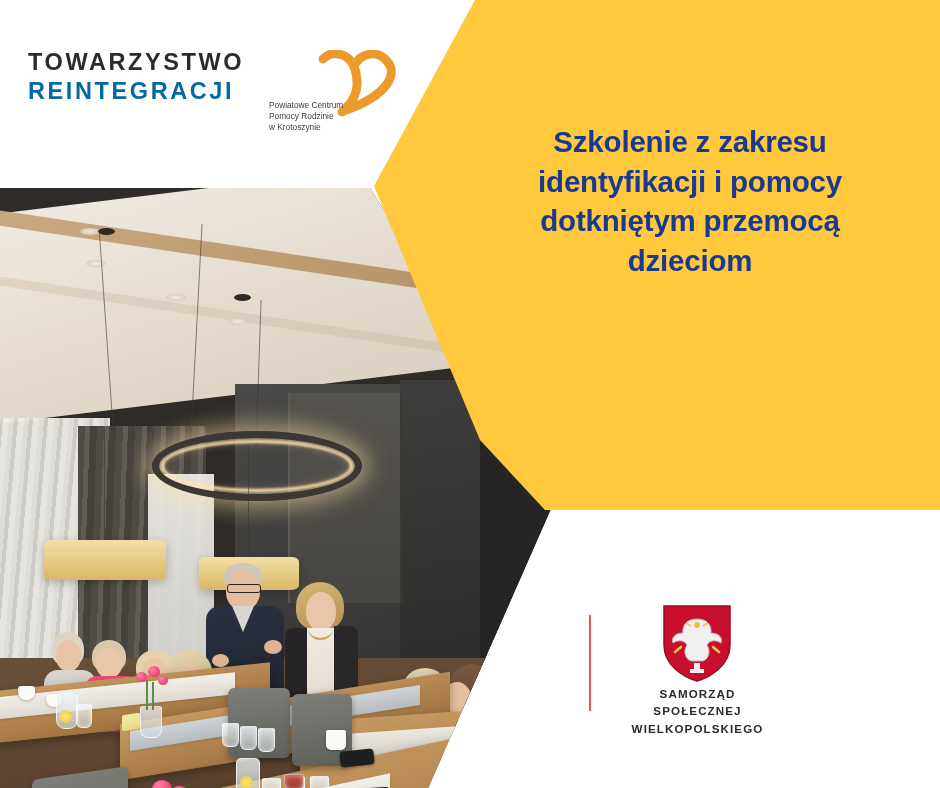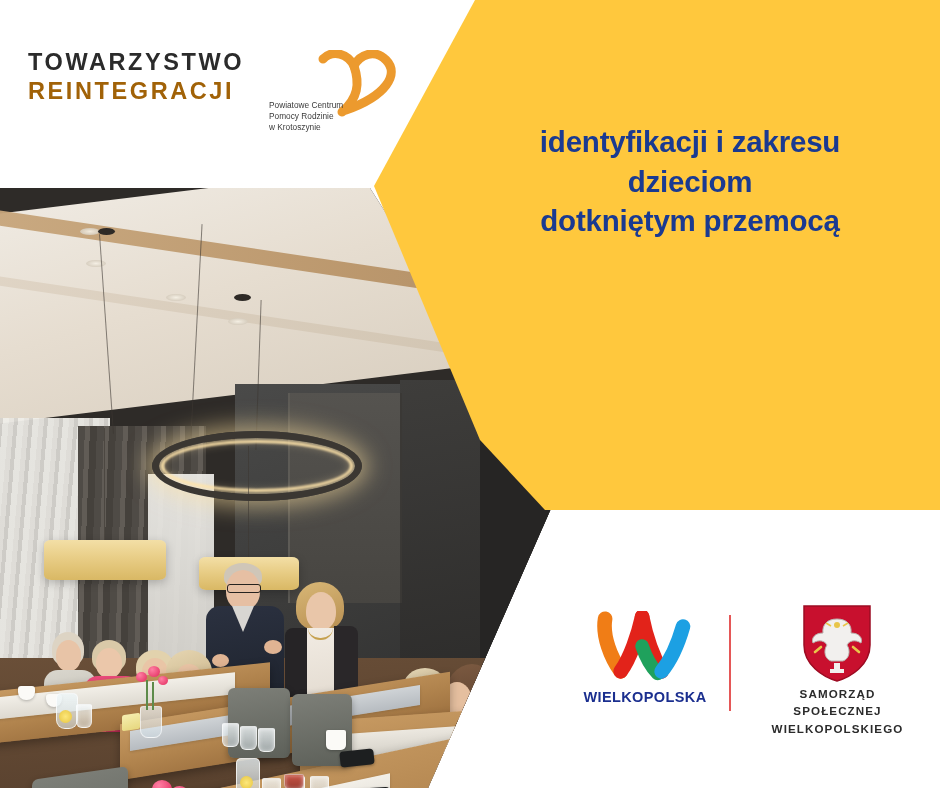--- a/index.html
+++ b/index.html
@@ -216,21 +216,21 @@
   .cup{position:absolute;border-radius:3px 3px 8px 8px;background:#fbfaf7;
     box-shadow:0 1px 3px rgba(0,0,0,.25);}
 
   
   .trs-logo{position:absolute;left:28px;top:48px;z-index:6;}
   .trs-line{
     font-weight:bold;font-size:23.5px;letter-spacing:2.6px;
     line-height:1.22;white-space:nowrap;
   }
   .trs-1{color:#2b2b2b;}
-  .trs-2{color:#a16207;}
+  .trs-2{color:#0369a1;}
   .trs-3{color:#2b2b2b;}
 
   .pcpr-logo{position:absolute;left:268px;top:50px;width:130px;height:96px;z-index:6;}
   .pcpr-word{
     position:absolute;left:0;top:4px;
     font-weight:bold;font-size:42px;letter-spacing:-1.5px;
     color:#2b2769;line-height:1;
   }
   .pcpr-sub{
     position:absolute;left:1px;top:50px;
@@ -415,52 +415,43 @@
       <div class="phone" style="left:350px;top:600px;width:40px;height:18px;transform:rotate(-4deg);"></div>
 
       <div class="napkin" style="left:122px;top:526px;width:18px;height:16px;transform:skewY(-8deg);"></div>
 
     </div>
   </div>
 
   <div class="yellow-panel"></div>
 
   <div class="title-block">
-    <span class="title-line">identyfikacji i zakresu</span>
+    <span class="title-line">Szkolenie z zakresu</span>
+    <span class="title-line">identyfikacji i pomocy</span>
+    <span class="title-line">dotkniętym przemocą</span>
     <span class="title-line">dzieciom</span>
-    <span class="title-line">dotkniętym przemocą</span>
   </div>
 
   <div class="trs-logo">
     <div class="trs-line trs-1">TOWARZYSTWO</div>
     <div class="trs-line trs-2">REINTEGRACJI</div>
   </div>
 
   <div class="pcpr-logo">
     <svg viewBox="0 0 130 96" width="130" height="96" style="position:absolute;left:0;top:0;">
       <path d="M78 60 C 118 46, 132 24, 118 10 C 107 -1, 92 4, 86 16 C 80 4, 65 -1, 55 9" fill="none" stroke="#EC9A2E" stroke-width="9" stroke-linecap="round"></path>
       <path d="M86 16 C 92 34, 90 48, 74 62" fill="none" stroke="#EC9A2E" stroke-width="9" stroke-linecap="round"></path>
     </svg>
     <div class="pcpr-sub">Powiatowe Centrum
 Pomocy Rodzinie
 w Krotoszynie</div>
   </div>
 
   <div class="bottom-logos">
 
-    <div class="wlk">
-      <svg class="wlk-mark" viewBox="0 0 100 76">
-        <path d="M8 8 C 5 26, 14 48, 24 62" stroke="#F07D16" stroke-width="15" stroke-linecap="round" fill="none"></path>
-        <path d="M24 62 C 34 48, 42 24, 46 6" stroke="#E2231A" stroke-width="15" stroke-linecap="round" fill="none"></path>
-        <path d="M46 6 C 50 26, 58 48, 66 62" stroke="#E2231A" stroke-width="15" stroke-linecap="round" fill="none"></path>
-        <path d="M46 36 C 50 48, 56 58, 62 64" stroke="#1FA15C" stroke-width="14" stroke-linecap="round" fill="none"></path>
-        <path d="M66 62 C 76 50, 84 30, 88 16" stroke="#1CA0E3" stroke-width="15" stroke-linecap="round" fill="none"></path>
-      </svg>
-      <div class="wlk-text">WIELKOPOLSKA</div>
-    </div>
 
     <div class="divider"></div>
 
     <div class="sww">
       <svg class="crest" viewBox="0 0 72 80">
         <path d="M3 3 H69 V42 C69 62, 50 74, 36 78 C22 74, 3 62, 3 42 Z" fill="#C8102E" stroke="#9c0c23" stroke-width="1.5"></path>
         <path d="M36 16 C 26 16, 21 22, 22 30 C 14 30, 10 35, 12 40 C 18 36, 24 38, 26 42
                  C 22 48, 24 56, 30 58 H42 C48 56, 50 48, 46 42 C 48 38, 54 36, 60 40
                  C 62 35, 58 30, 50 30 C 51 22, 46 16, 36 16 Z" fill="#f2f0ee" stroke="#b9b5b0" stroke-width="1"></path>
         <circle cx="36" cy="22" r="3" fill="#e8c54a"></circle>

